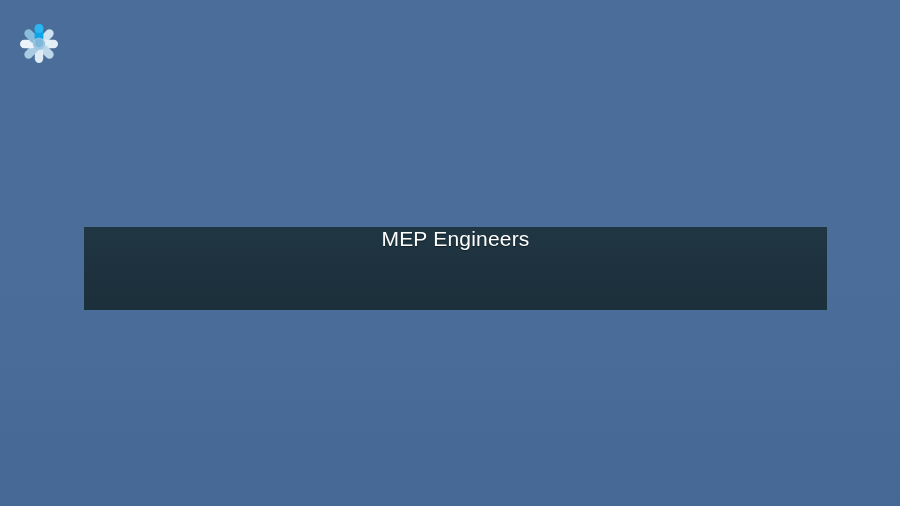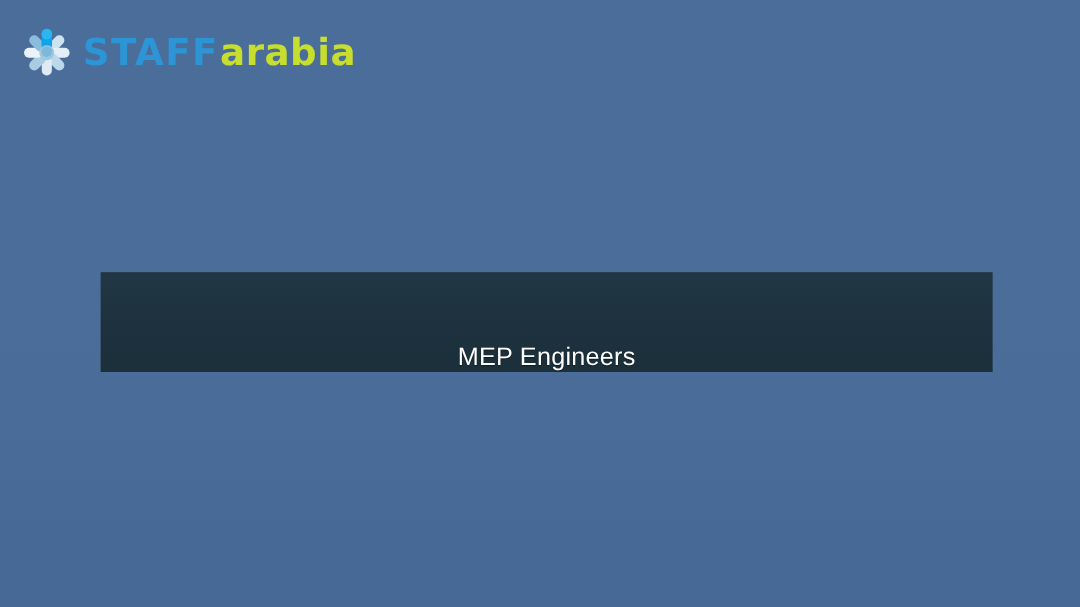--- a/index.html
+++ b/index.html
@@ -61,21 +61,21 @@
   
   #title-banner {
     position: absolute;
     left: 84px;
     top: 227px;
     width: 743px;
     height: 83px;
     background: #1e3440;
     background-image: linear-gradient(180deg, #203743 0%, #1d323e 50%, #1c303b 100%);
     display: flex;
-    align-items: flex-end;
+    align-items: flex-start;
     justify-content: center;
     box-sizing: border-box;
   }
   #title-text {
     color: #ffffff;
     font-family: "Liberation Sans", sans-serif;
     font-size: 21px;
     font-weight: 400;
     letter-spacing: 0.2px;
     text-shadow: 0 1px 1px rgba(0,0,0,0.45);
@@ -105,24 +105,20 @@
 
           <rect x="-4.4" y="-20" width="8.8" height="18" rx="4.4" fill="#0fa3e8"></rect>
           <rect x="-4.4" y="-20" width="8.8" height="9" rx="4.4" fill="#2bb6f2"></rect>
 
           <circle cx="0" cy="0" r="6.2" fill="#9ec8e2"></circle>
           <circle cx="0" cy="-1" r="4.4" fill="#7fb7d9"></circle>
         </g>
       </svg>
     </div>
 
-    <div id="logo-type">
-      <span class="logo-word blue">STAFF</span>
-      <span class="logo-word green">arabia</span>
-    </div>
 
   </div>
 
   <div id="title-banner">
     <span id="title-text">MEP Engineers</span>
   </div>
 
 </div>
 
 </body></html>

